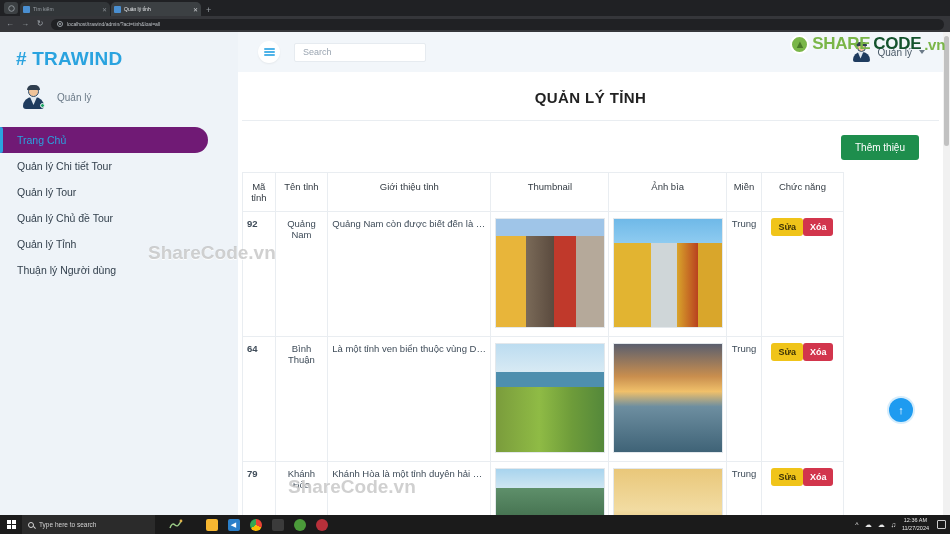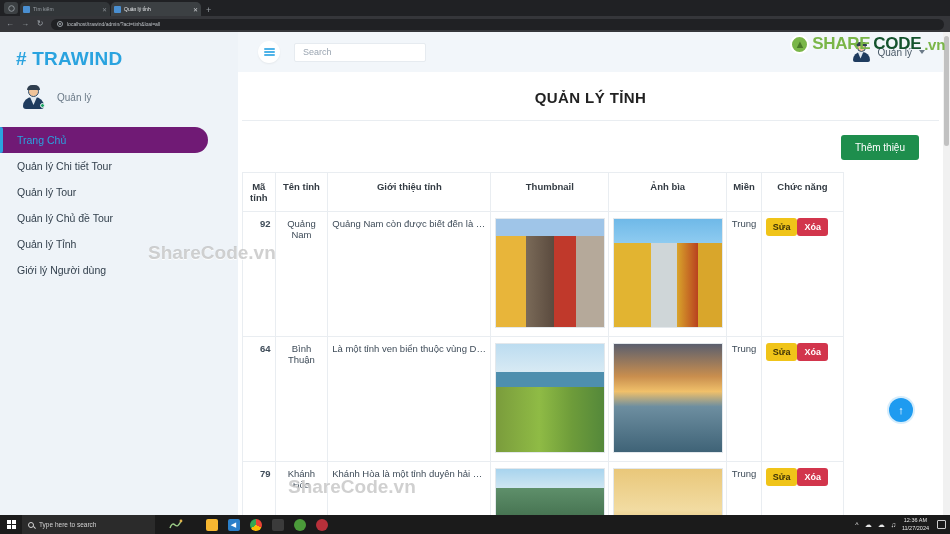--- a/index.html
+++ b/index.html
@@ -167,37 +167,37 @@
   }
 
   table.grid {
     width: 602px; margin: 0 0 0 4px; border-collapse: collapse;
     table-layout: fixed;
   }
   table.grid th, table.grid td {
     border: 1px solid #e9edf1; font-size: 9.5px; color: #3f4c59;
     vertical-align: top; padding: 6px 4px;
   }
-  table.grid th { text-align: center; font-weight: bold; color: #333b43; padding: 8px 3px; margin-left: 28px; }
-  .c-ma { width: 31px; text-align: right; }
+  table.grid th { text-align: center; font-weight: normal; color: #333b43; padding: 8px 3px; margin-left: 28px; }
+  .c-ma { width: 31px; text-align: left; }
   .c-ten { width: 50px; text-align: center; }
   .c-gt { width: 155px; }
   .c-thumb { width: 112px; text-align: center; }
   .c-anh { width: 112px; text-align: center; }
   .c-mien { width: 33px; text-align: center; }
   .c-cn { width: 78px; text-align: center; }
   td.c-ma { font-weight: bold; font-size: 9px; }
   td.c-gt { color: #5a6671; padding-left: 7px; white-space: nowrap; overflow: hidden; text-overflow: ellipsis; }
   td.c-mien { color: #5a6671; }
 
   .thumb {
     width: 110px; height: 110px; display: inline-block;
     border: 1px solid #e3e8ec; background-size: cover;
   }
-  .act { display: flex; }
+  .act { display: flex; justify-content: center; }
   .btn-edit {
     background: #f0c419; color: #3d3307; font-size: 9px; font-weight: bold;
     padding: 4px 7px; border-radius: 3px; border: none; cursor: pointer;
   }
   .btn-del {
     background: #d2354c; color: #fff; font-size: 9px; font-weight: bold;
     padding: 4px 7px; border-radius: 3px; border: none; cursor: pointer;
   }
 
   
@@ -300,21 +300,21 @@
             <span class="dot"></span>
         </div>
         <span class="user-name">Quản lý</span>
       </div>
       <div class="nav">
         <div class="nav-item active">Trang Chủ</div>
         <div class="nav-item">Quản lý Chi tiết Tour</div>
         <div class="nav-item">Quản lý Tour</div>
         <div class="nav-item">Quản lý Chủ đề Tour</div>
         <div class="nav-item">Quản lý Tỉnh</div>
-        <div class="nav-item">Giới lý Người dùng</div>
+        <div class="nav-item">Thuận lý Người dùng</div>
       </div>
     </div>
 
     <div class="wm wm1">ShareCode.vn</div>
     <div class="wm wm2">ShareCode.vn</div>
 
     <div class="main">
 
       <div class="topbar">
         <div class="hamburger">

